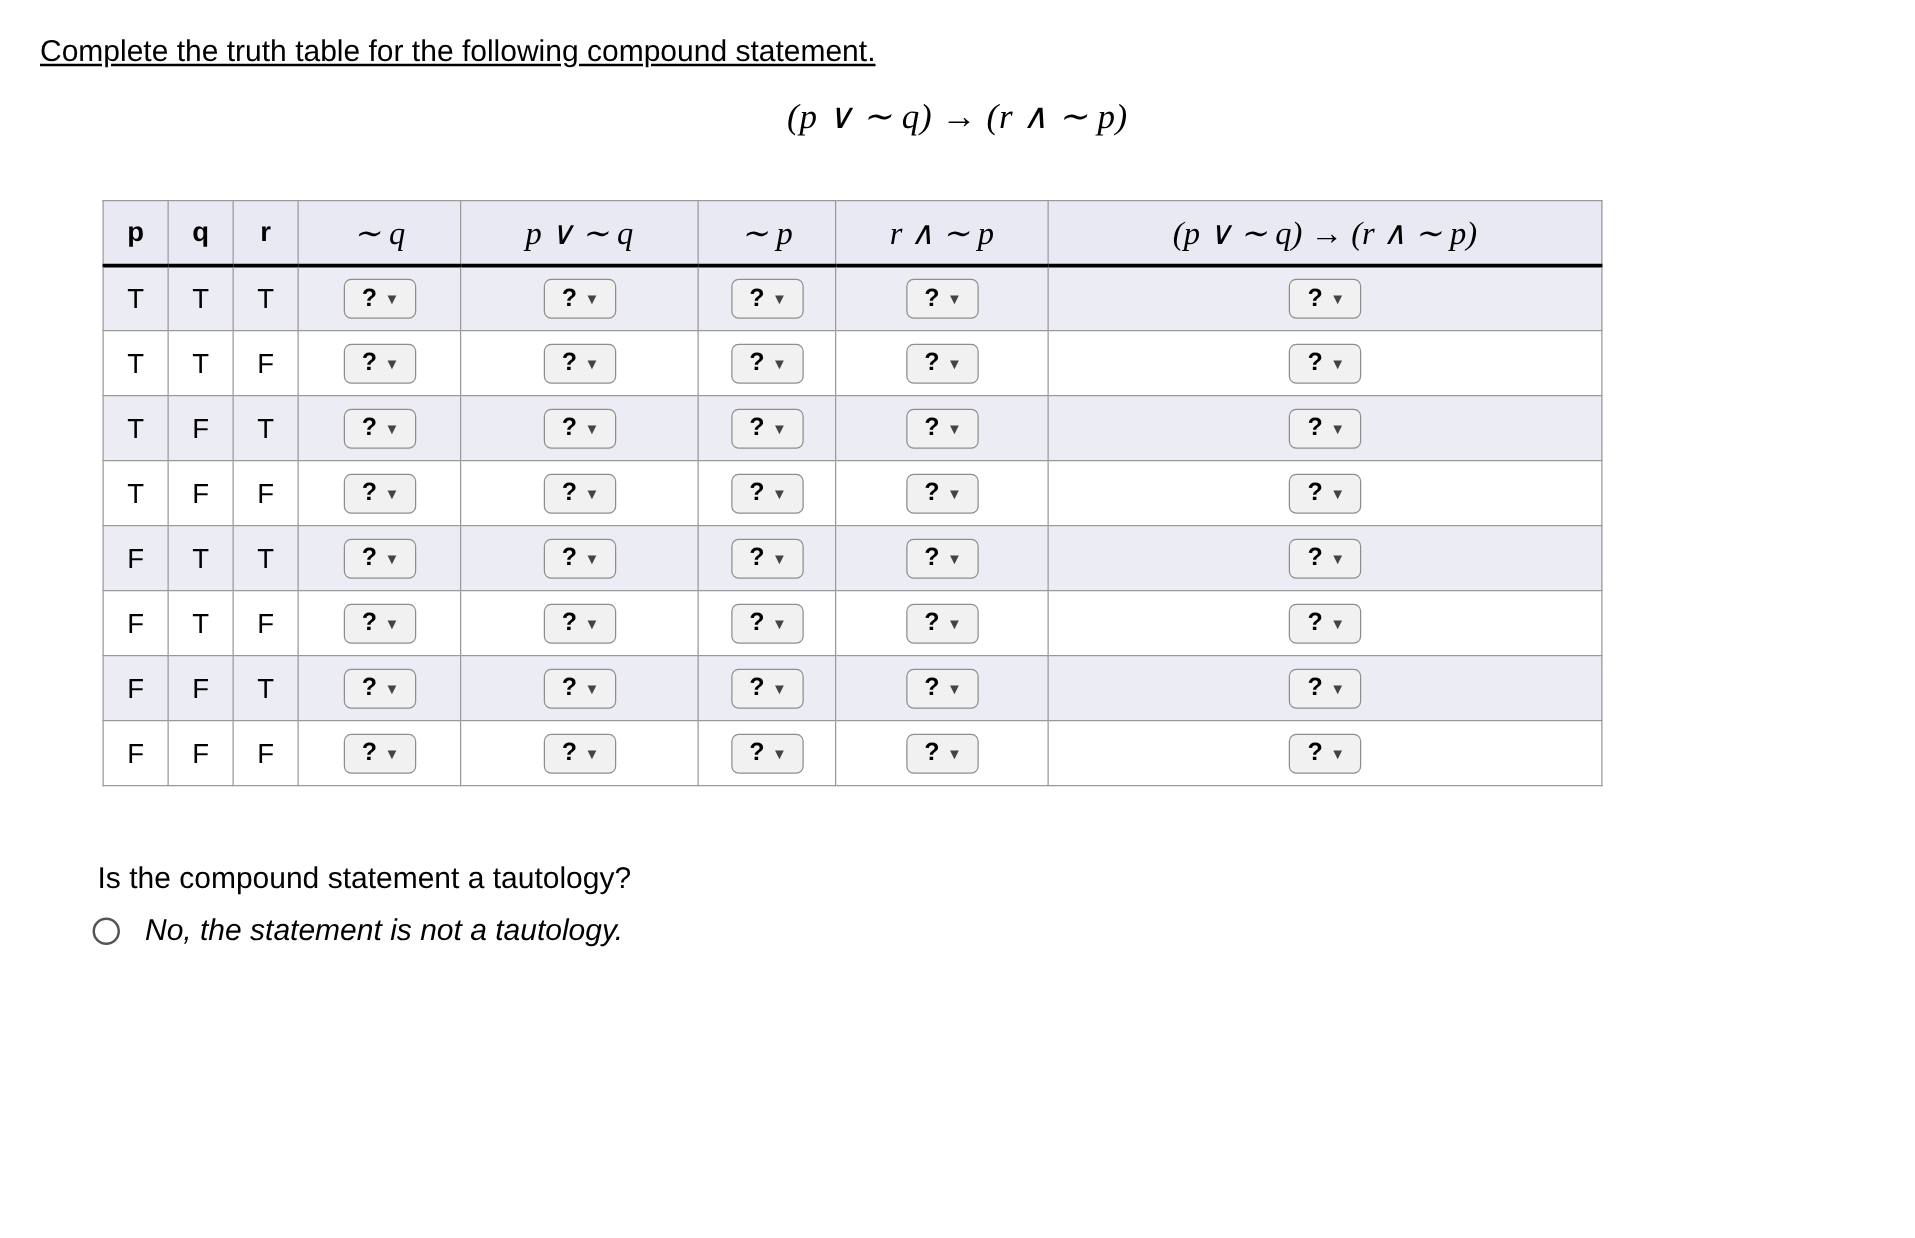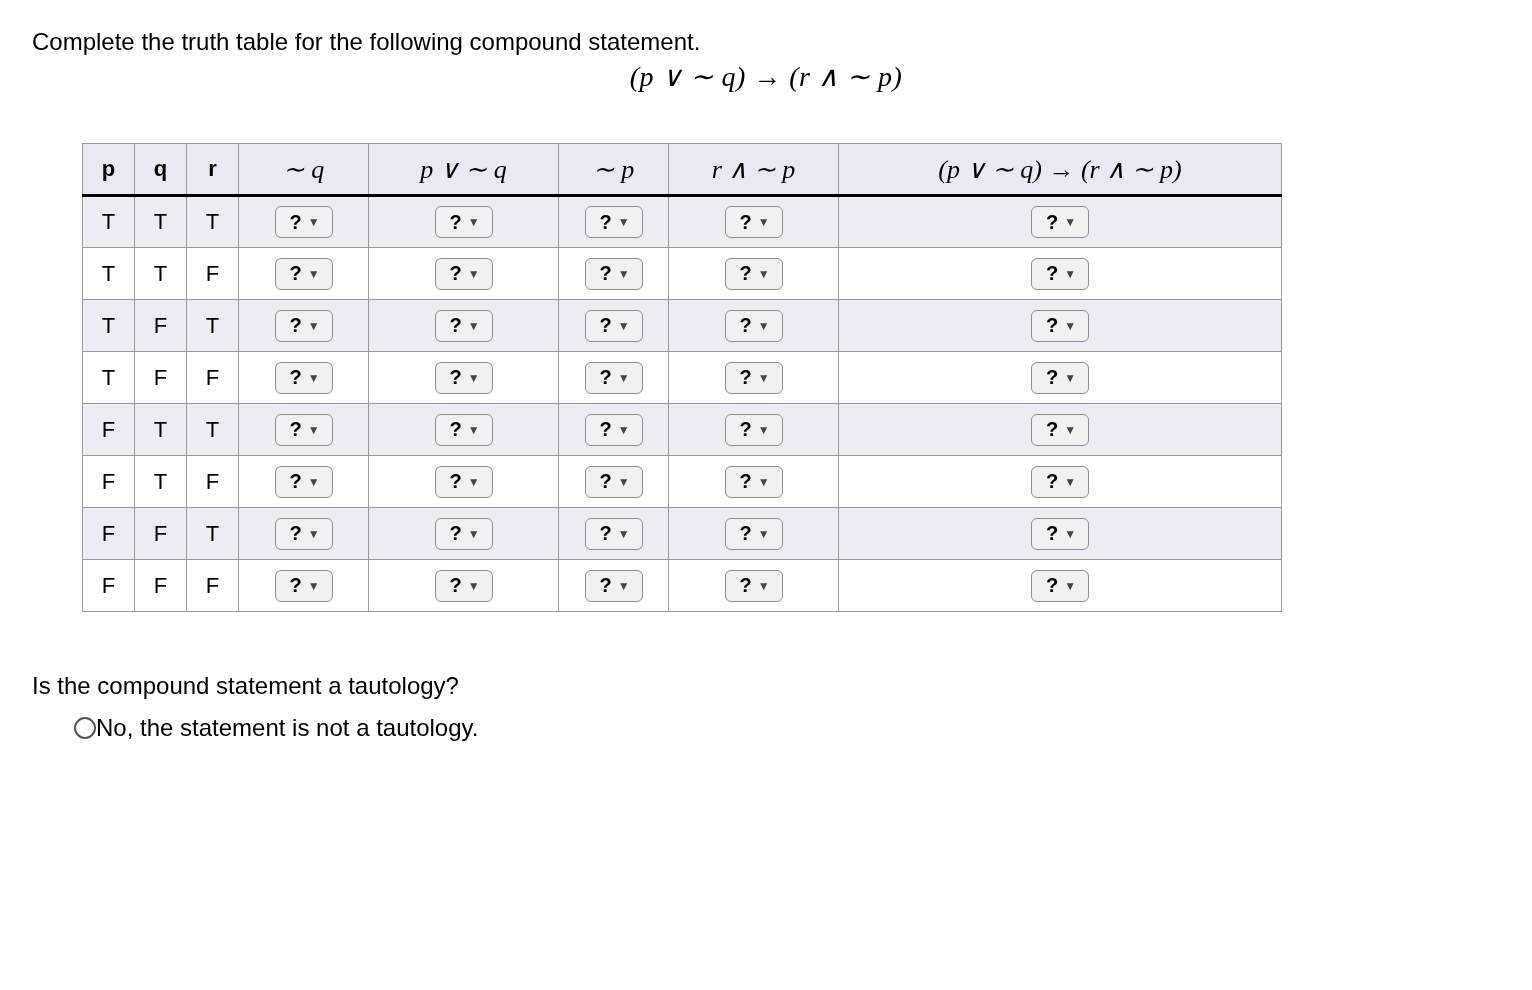--- a/index.html
+++ b/index.html
@@ -4,21 +4,21 @@
 <style>
   * { box-sizing: border-box; }
   body {
     font-family: "Trebuchet MS", "Lucida Sans Unicode", Arial, sans-serif;
     font-size: 24px;
     color: #000;
     background: #fff;
     margin: 0;
     padding: 28px 32px;
   }
-  .instruction { margin-bottom: 4px; }
+  .instruction { margin-bottom: 20px; text-decoration: underline; }
   .formula-line {
     text-align: center;
     font-family: Georgia, "Times New Roman", serif;
     font-style: italic;
     font-size: 28px;
     margin: 2px 0 50px 0;
     letter-spacing: 0.5px;
   }
   .table-wrap { padding-left: 50px; }
   table.truth {
@@ -65,27 +65,28 @@
     min-width: 58px;
     height: 32px;
     cursor: pointer;
   }
   .dd .qmark { font-weight: 600; }
   .dd .chev {
     font-size: 12px;
     line-height: 1;
     color: #444;
   }
-  .question2 { margin-top: 60px; margin-bottom: 14px; }
+  .question2 { margin-top: 60px; margin-bottom: 14px; margin-left: 46px; }
   .radios { padding-left: 42px; }
   .radio-row {
     display: flex;
     align-items: center;
-    gap: 0;
+    gap: 20px;
     margin: 8px 0;
+    font-style: italic;
   }
   .radio-circle {
     width: 22px;
     height: 22px;
     border: 2px solid #555;
     border-radius: 50%;
     background: #fff;
     flex: 0 0 auto;
   }
 </style>

